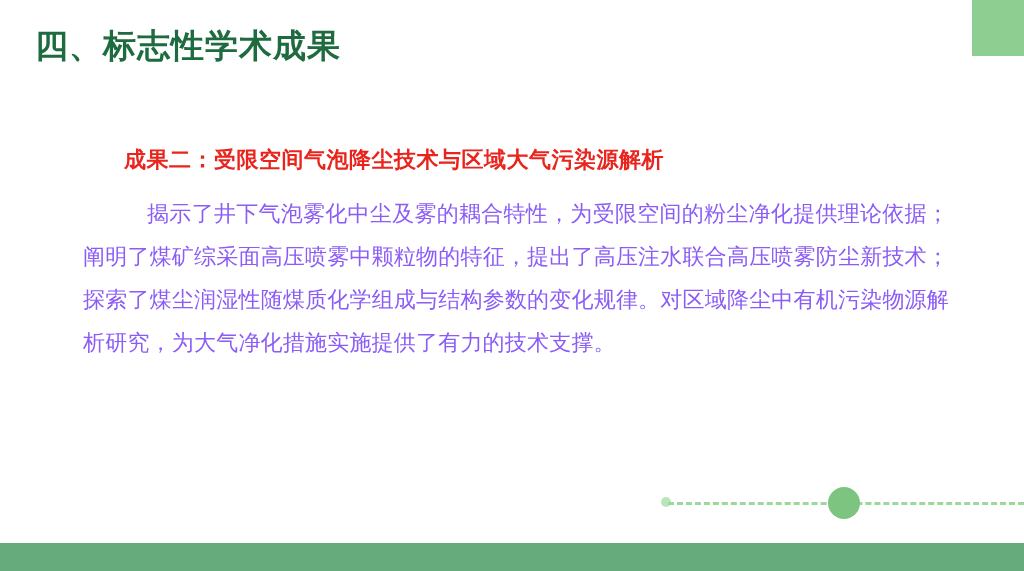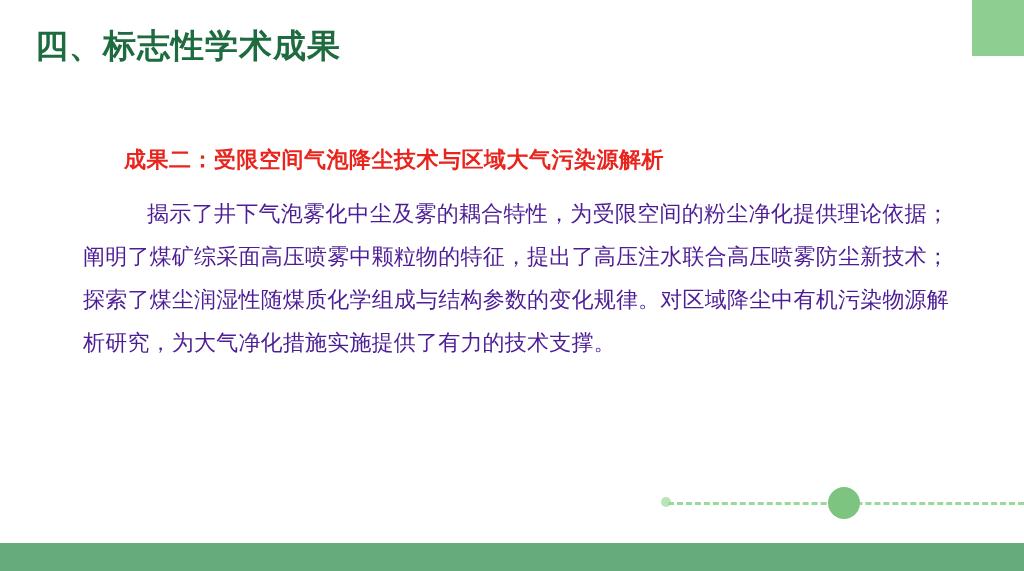--- a/index.html
+++ b/index.html
@@ -56,21 +56,21 @@
 
   
   .body-text {
     position: absolute;
     left: 83px;
     top: 192px;
     width: 866px;
     font-family: "Liberation Serif", "DejaVu Serif", serif;
     font-size: 22px;
     line-height: 43px;
-    color: #4c1d95;
+    color: #8b5cf6;
     text-align: justify;
     text-justify: inter-ideograph;
     letter-spacing: 0.2px;
   }
   .body-text .indent {
     display: inline-block;
     width: 64px;
   }
 
   

